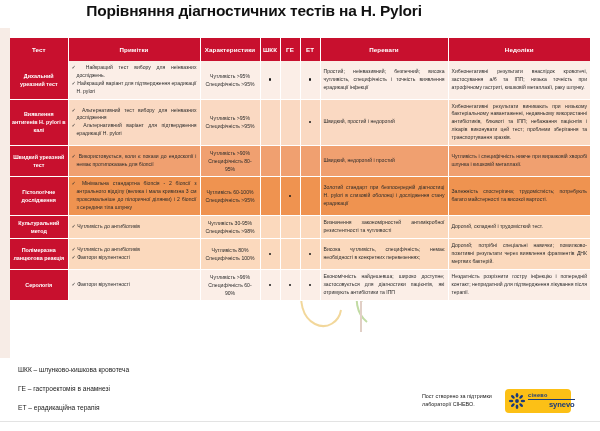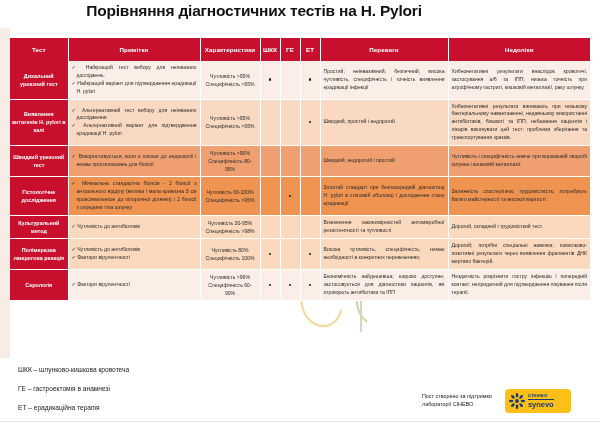--- a/index.html
+++ b/index.html
@@ -107,21 +107,21 @@
     z-index:4;
     display:flex;align-items:center;
   }
   .logo-mark{
     width:18px;height:18px;margin-left:3px;position:relative;flex:0 0 auto;
   }
   .logo-text{
     margin-left:2px;line-height:1.05;
   }
   .logo-text .l1{font-size:5.6px;font-weight:bold;color:#1b3a7a;letter-spacing:.3px;}
-  .logo-text .l2{font-size:7.6px;font-weight:bold;color:#1b3a7a;letter-spacing:-.1px;}
+  .logo-text .l2{font-size:7.6px;font-weight:bold;color:#1b3a7a;letter-spacing:-.1px;margin-left:21px;}
   .logo-rule{height:1px;background:#1b3a7a;margin:.5px 0;}
   .hr-bottom{
     position:absolute;left:0;top:421px;width:600px;height:1px;background:#e3e3e3;z-index:1;
   }
 </style>
 </head>
 <body>
 
 <div class="page-frame-left"></div>
 

